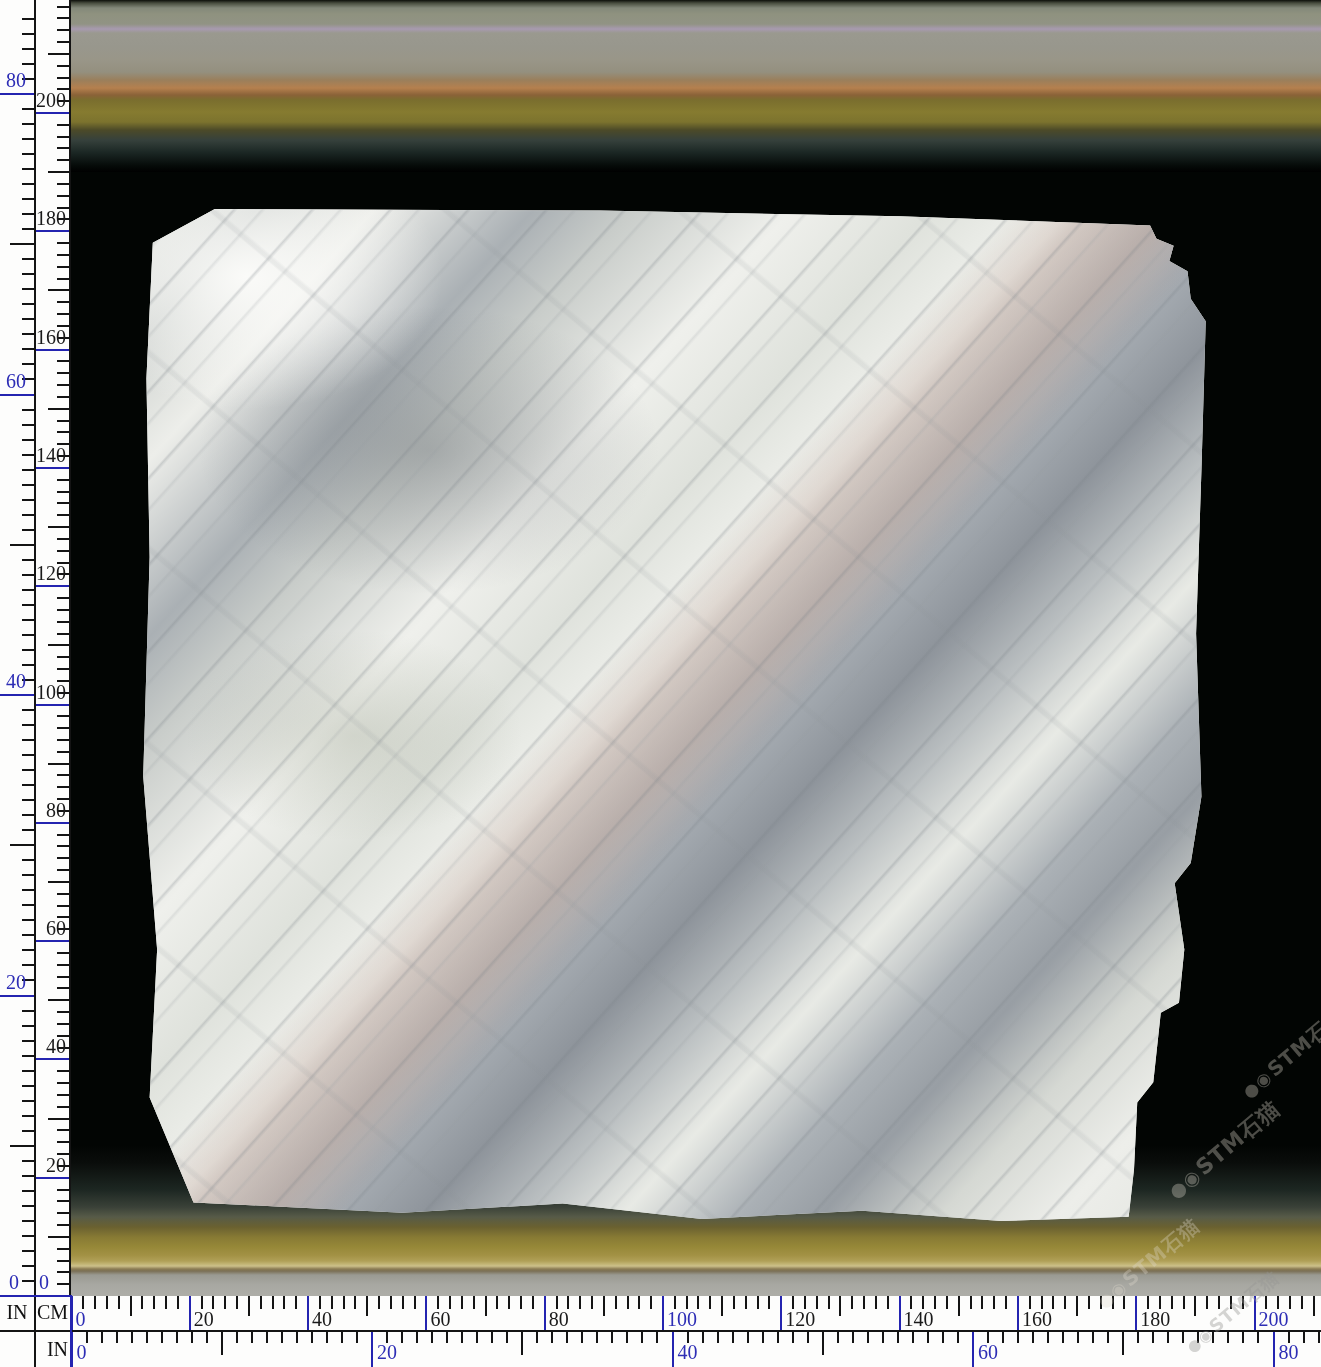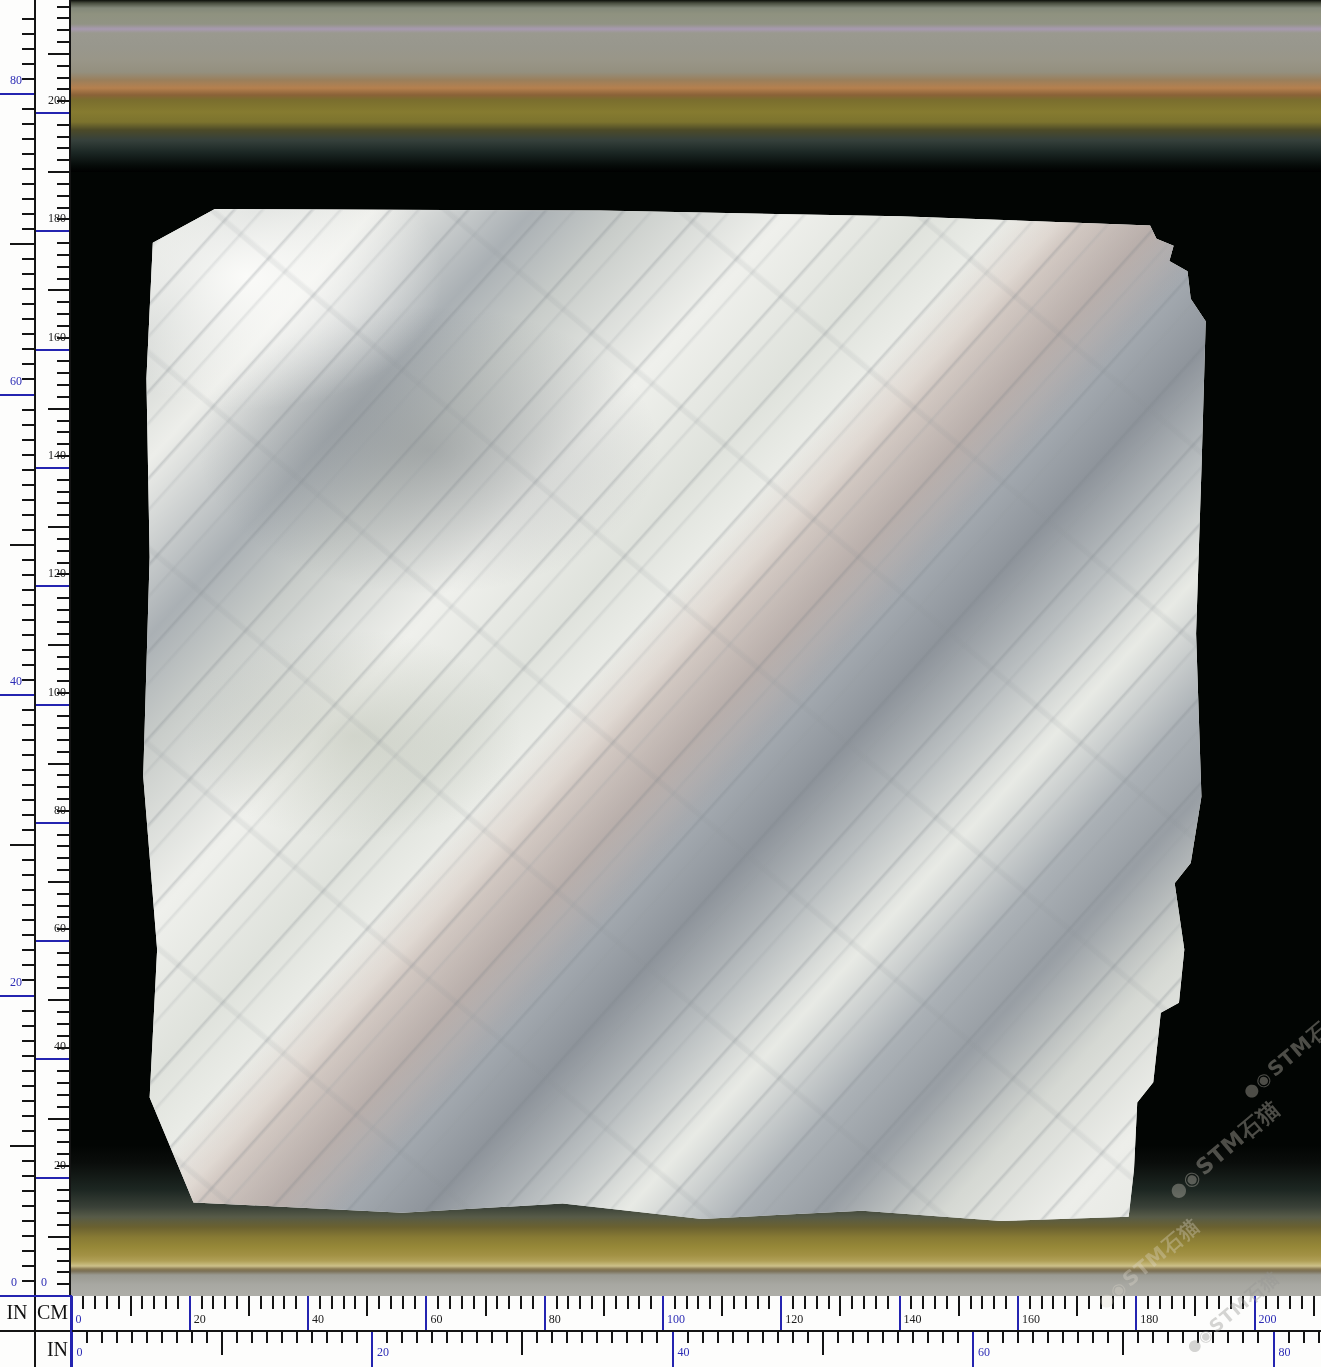--- a/index.html
+++ b/index.html
@@ -64,21 +64,21 @@
     color:rgba(222,218,206,0.34);pointer-events:none;z-index:30;
   }
   .wm .logo{font-size:85%;margin-right:2px;}
   #wm-a{left:1155px;top:1135px;font-size:22px;}
   #wm-b{left:1085px;top:1250px;font-size:20px;}
   #wm-c{left:1230px;top:1040px;font-size:20px;}
   #wm-d{left:1175px;top:1300px;font-size:18px;color:rgba(150,150,148,0.4);}
   
   .tick{position:absolute;background:#141414;}
   .blue-line{position:absolute;background:#2424b0;}
-  .num{position:absolute;font-size:12px;line-height:22px;color:#1a1a1a;}
+  .num{position:absolute;font-size:20px;line-height:22px;color:#1a1a1a;}
   .num.blue{color:#2d2db5;}
   .unit-label{position:absolute;font-size:20px;color:#111;text-align:center;}
   #vline-a{position:absolute;left:34px;top:0;width:2px;height:1367px;background:#141414;}
   #vline-b{position:absolute;left:69px;top:0;width:2px;height:1296px;background:#141414;}
   #hline-in{position:absolute;left:0;top:1330px;width:1321px;height:2px;background:#141414;}
   #hline-corner{position:absolute;left:0;top:1295px;width:71px;height:2px;background:#2424b0;}
   #vline-zero{position:absolute;left:70px;top:1295px;width:2px;height:72px;background:#2424b0;}
 </style>
 </head>
 <body>

